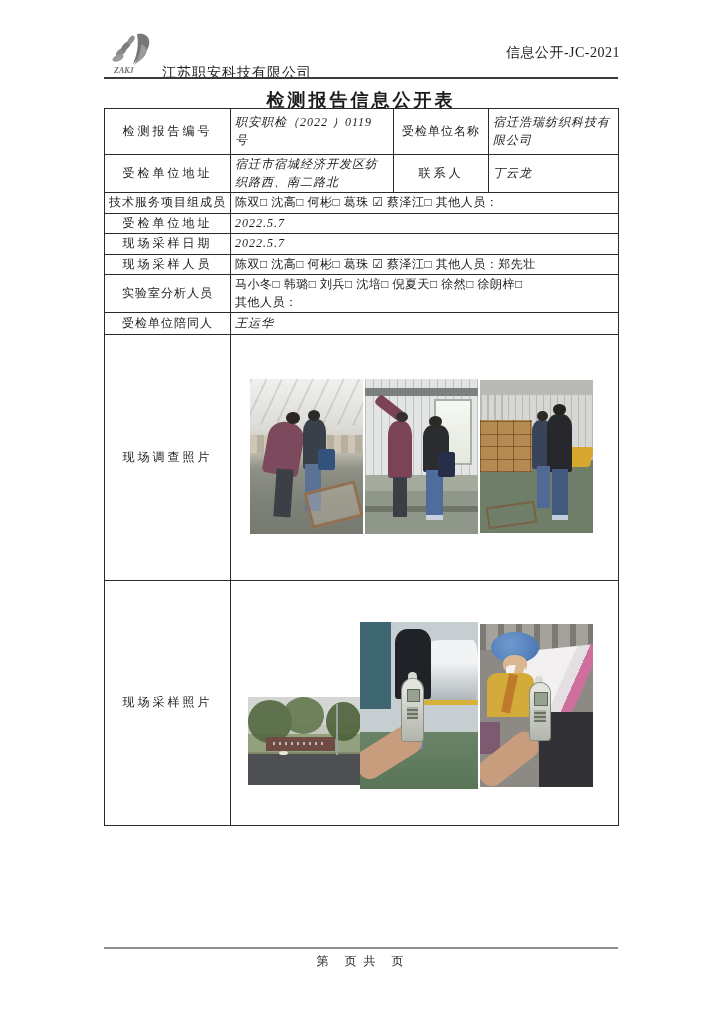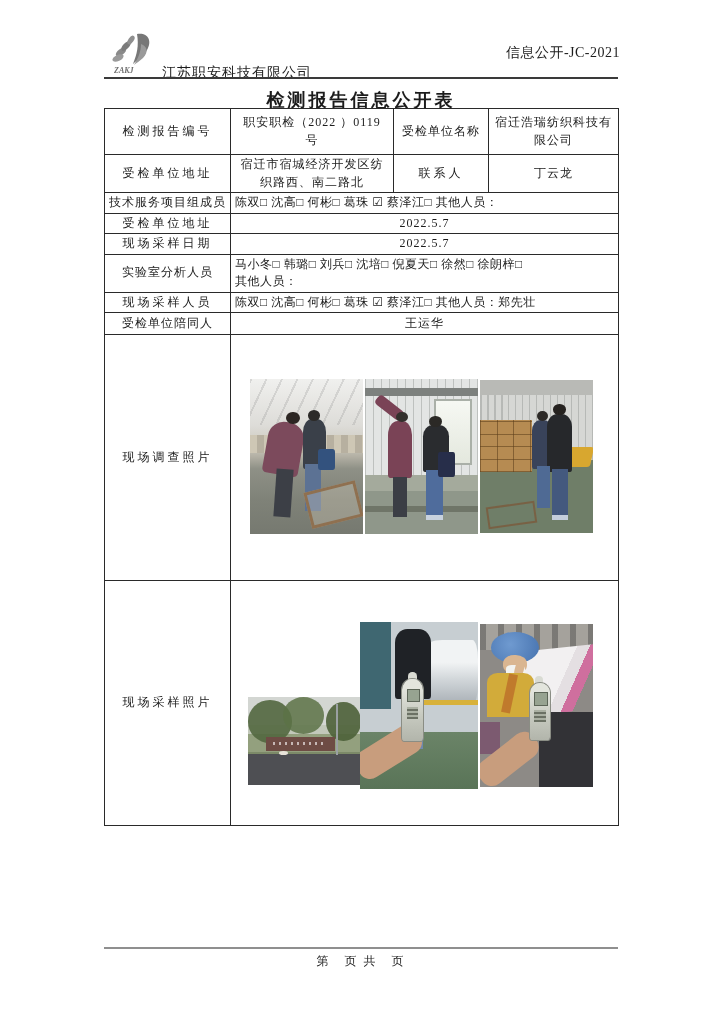--- a/index.html
+++ b/index.html
@@ -14,21 +14,21 @@
 
   
   .doc-title{position:absolute;left:104px;top:88px;width:514px;text-align:center;
              font-size:18px;font-weight:bold;letter-spacing:3px;}
 
   
   table.main{position:absolute;left:104px;top:108px;width:514px;border-collapse:collapse;table-layout:fixed;border-radius:8px;}
   table.main td{border:1px solid #2a2a2a;font-size:12px;vertical-align:middle;padding:1px 4px;line-height:1.45;}
   td.lbl{text-align:center;letter-spacing:3px;}
   td.lbl.sp1{letter-spacing:1px;}
-  td.val-c{text-align:center;letter-spacing:1px;}
+  td.val-c{text-align:left;letter-spacing:1px;font-style:italic;}
   td.val-l{text-align:left;padding-left:8px;letter-spacing:0.5px;}
   td.photocell{position:relative;padding:0;}
 
   
   .ph{position:absolute;overflow:hidden;}
   .ph div{position:absolute;}
 
   
   .pA{left:19px;top:44px;width:113px;height:155px;
       background:linear-gradient(180deg,#f0f0ee 0%,#dddcd8 30%,#cfccc2 42%,#b3b0a4 50%,#8e9086 58%,#7f8278 78%,#767970 100%);}
@@ -185,31 +185,31 @@
       <td class="lbl">受检单位地址</td>
       <td class="val-c" colspan="3">2022.5.7</td>
     </tr>
 
 
     <tr style="height:20px">
       <td class="lbl">现场采样日期</td>
       <td class="val-c" colspan="3">2022.5.7</td>
     </tr>
 
+    <tr style="height:20px">
+      <td class="lbl">现场采样人员</td>
+      <td class="val-l" colspan="3">陈双□ 沈高□ 何彬□ 葛珠 ☑ 蔡泽江□ 其他人员：郑先壮</td>
+    </tr>
+
     <tr style="height:33px">
       <td class="lbl sp1">实验室分析人员</td>
       <td class="val-l" colspan="3">
         <div>马小冬□ 韩璐□ 刘兵□ 沈培□ 倪夏天□ 徐然□ 徐朗梓□</div>
         <div>其他人员：</div>
       </td>
-    </tr>
-
-    <tr style="height:20px">
-      <td class="lbl">现场采样人员</td>
-      <td class="val-l" colspan="3">陈双□ 沈高□ 何彬□ 葛珠 ☑ 蔡泽江□ 其他人员：郑先壮</td>
     </tr>
 
     <tr style="height:22px">
       <td class="lbl sp1">受检单位陪同人</td>
       <td class="val-c" colspan="3">王运华</td>
     </tr>
 
     <tr style="height:246px">
       <td class="lbl">现场调查照片</td>
       <td class="photocell" colspan="3">

